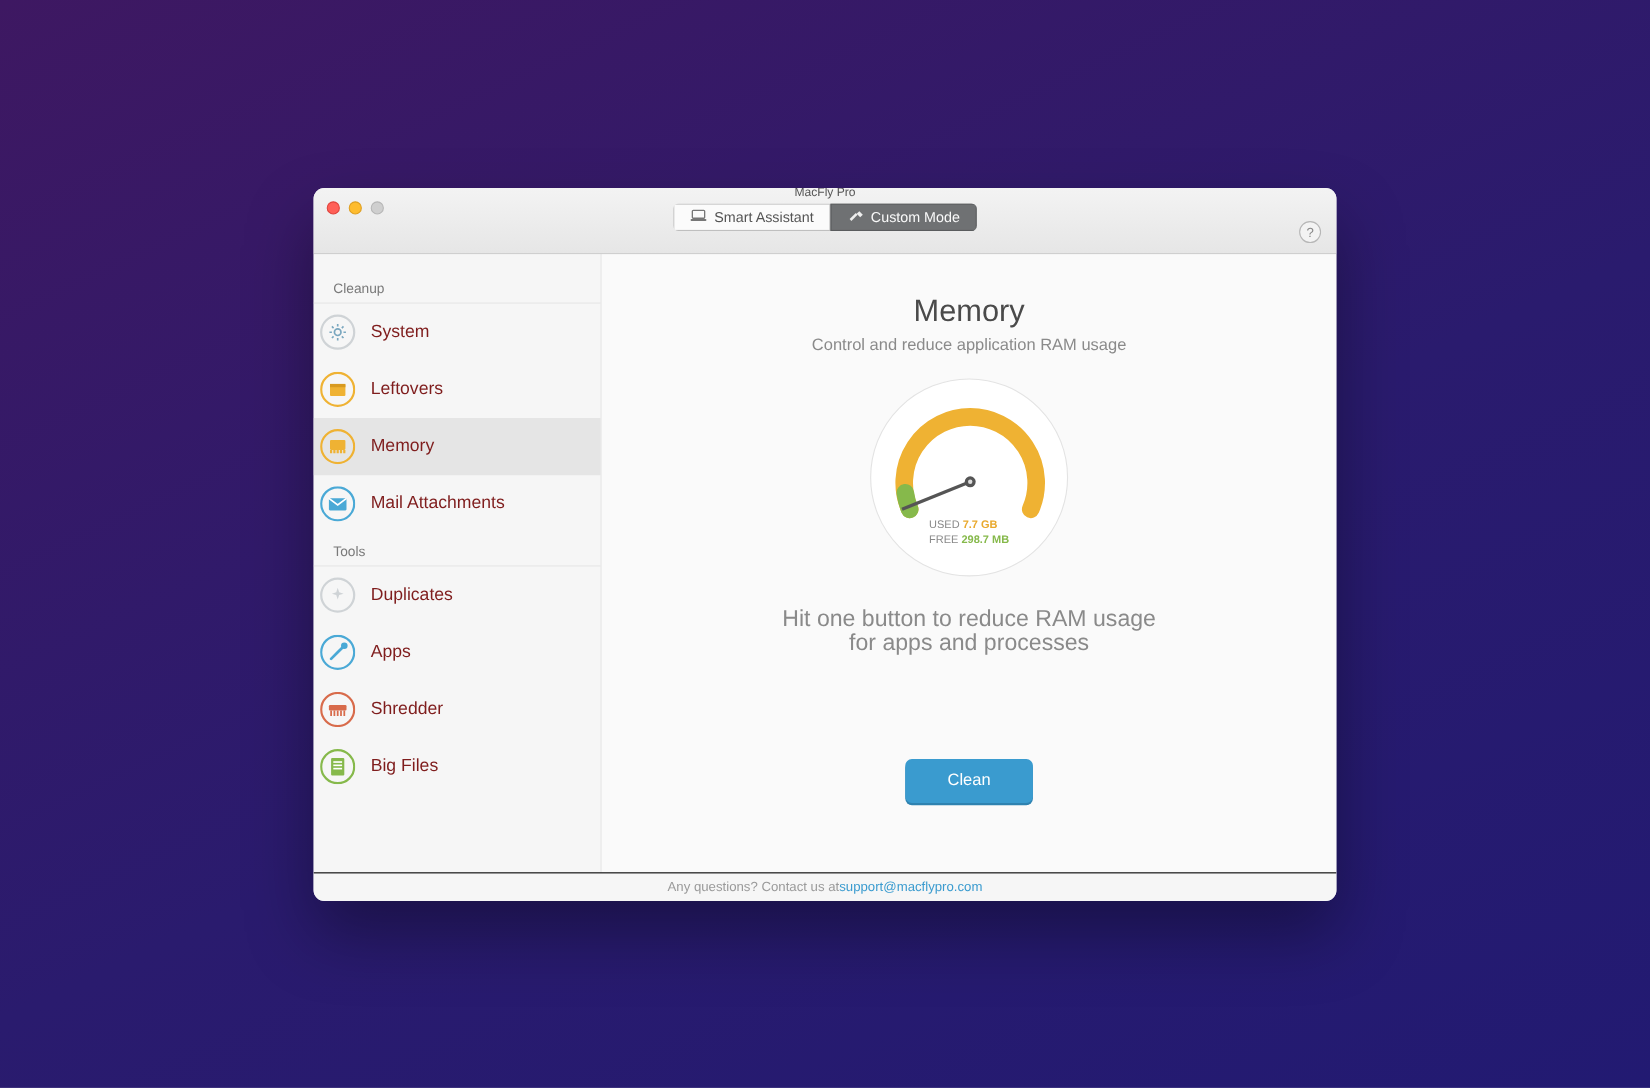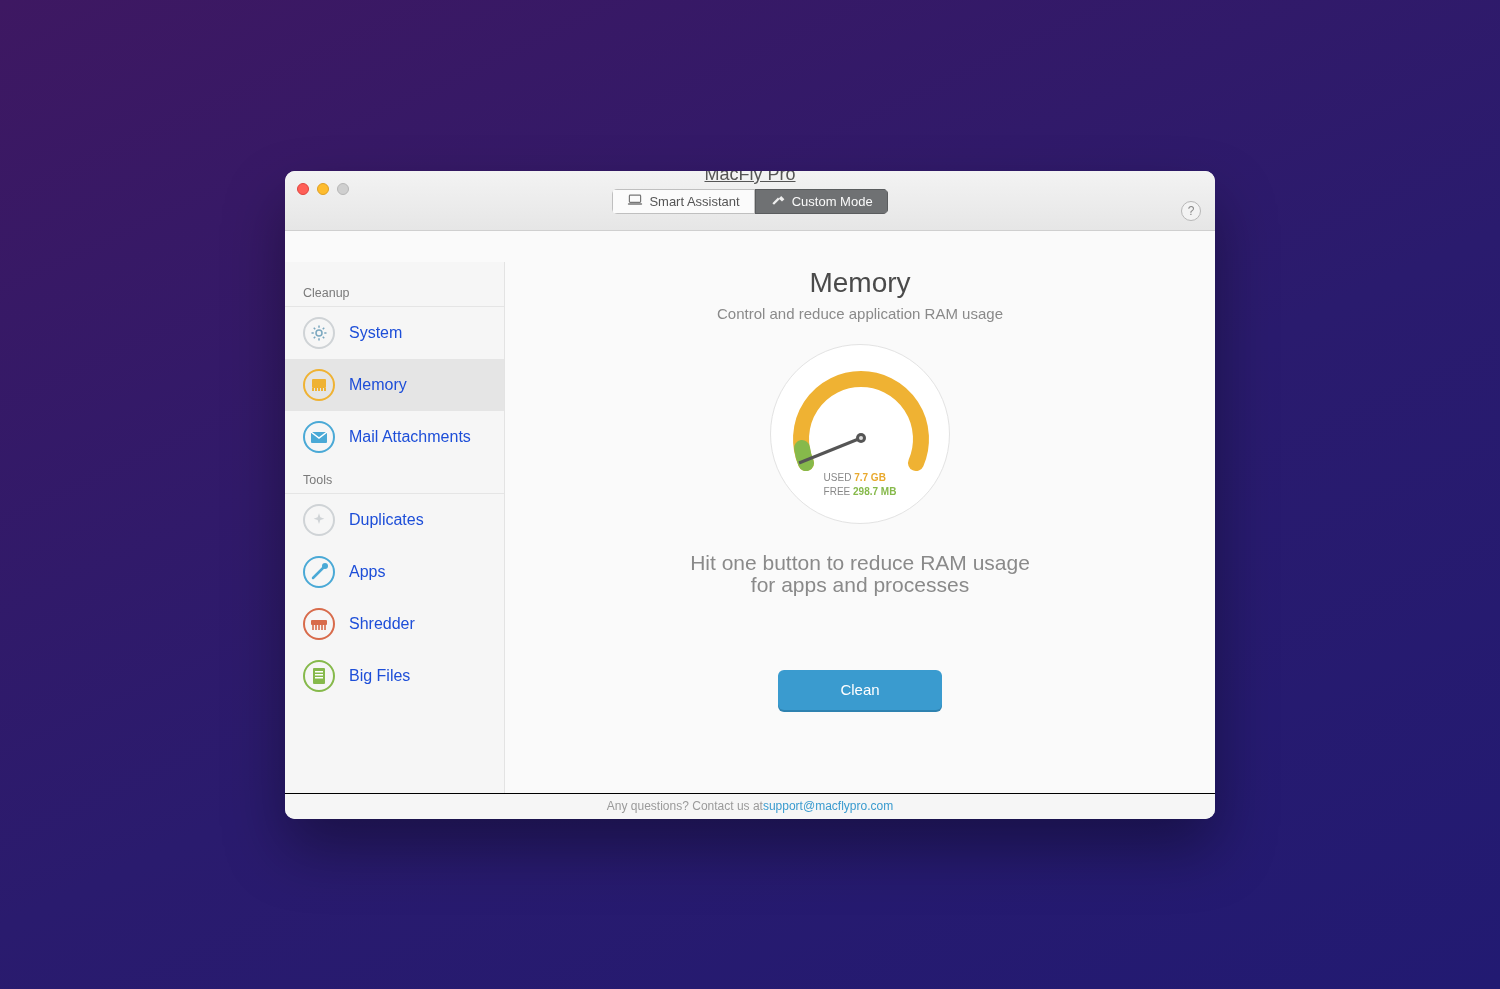--- a/index.html
+++ b/index.html
@@ -42,24 +42,23 @@
     left: 12px;
     top: 12px;
     display: flex;
     gap: 8px;
   }
   .dot { width: 12px; height: 12px; border-radius: 50%; }
   .dot.red    { background: #ff5f57; border:1px solid #e0443e; }
   .dot.yellow { background: #febc2e; border:1px solid #dfa023; }
   .dot.grey   { background: #cfcfcf; border:1px solid #b7b7b7; }
   .win-title {
-    font-size: 18px;
+    font-size: 11px;
     color: #555;
     margin-top: -22px;
-    text-decoration: underline;
   }
   .tab-segment {
     margin-top: 4px;
     display: flex;
     border-radius: 5px;
     overflow: hidden;
     font-size: 13px;
   }
   .tab-btn {
     display: flex;
@@ -96,39 +95,38 @@
     background: #f3f3f3;
   }
 
   
   .body {
     flex: 1;
     display: flex;
     overflow: hidden;
   }
   .sidebar {
-    width: 220px;
+    width: 262px;
     background: #f6f6f6;
     border-right: 1px solid #e3e3e3;
     padding-top: 14px;
-    margin-top: 31px;
   }
   .section-title {
     font-size: 12.5px;
     color: #7a7a7a;
     padding: 10px 18px 6px;
     border-bottom: 1px solid #e5e5e5;
   }
   .nav-item {
     display: flex;
     align-items: center;
     gap: 14px;
-    padding: 10px 18px;
+    padding: 10px 6px;
     font-size: 16px;
-    color: #1d4ed8;
+    color: #7f1d1d;
     cursor: default;
   }
   .nav-item.selected { background: #e5e5e5; }
   .nav-icon {
     width: 32px; height: 32px;
     border-radius: 50%;
     display: flex; align-items: center; justify-content: center;
     flex-shrink: 0;
   }
   .ring {
@@ -177,22 +175,22 @@
   .gauge-labels .uv { color:#e9a92d; font-weight:600; }
   .gauge-labels .fv { color:#86b94b; font-weight:600; }
   .hint {
     margin-top: 28px;
     text-align: center;
     color: #8a8a8a;
     font-size: 21px;
     line-height: 22px;
   }
   .clean-btn {
-    margin-top: 74px;
-    width: 164px;
+    margin-top: 94px;
+    width: 116px;
     height: 40px;
     border: none;
     border-radius: 6px;
     background: #3a9bcf;
     color: #fff;
     font-size: 15px;
     box-shadow: 0 2px 0 #2e82b0;
     cursor: default;
   }
 
@@ -255,20 +253,30 @@
           <div class="ring">
               <svg width="18" height="18" viewBox="0 0 24 24">
                 <circle cx="12" cy="12" r="4" fill="none" stroke="#7aa7bf" stroke-width="2"></circle>
                 <path d="M12 2v3M12 19v3M2 12h3M19 12h3M5 5l2 2M17 17l2 2M19 5l-2 2M5 19l2-2" stroke="#7aa7bf" stroke-width="2"></path>
               </svg>
             </div>
         </div>
         <span>System</span>
       </div>
 
+      <div class="nav-item">
+        <div class="nav-icon">
+          <svg width="32" height="32">
+              <circle cx="16" cy="16" r="15" fill="none" stroke="#efb233" stroke-width="2"></circle>
+              <rect x="9" y="11" width="14" height="11" rx="1" fill="#efb233"></rect>
+              <rect x="9" y="11" width="14" height="3" fill="#d89a20"></rect>
+            </svg>
+        </div>
+        <span>Leftovers</span>
+      </div>
 
       <div class="nav-item selected">
         <div class="nav-icon">
           <svg width="32" height="32">
               <circle cx="16" cy="16" r="15" fill="none" stroke="#efb233" stroke-width="2"></circle>
               <rect x="9" y="10" width="14" height="9" rx="1" fill="#efb233"></rect>
               <path d="M10 19v3M13 19v3M16 19v3M19 19v3M22 19v3" stroke="#efb233" stroke-width="2"></path>
             </svg>
         </div>
         <span>Memory</span>

